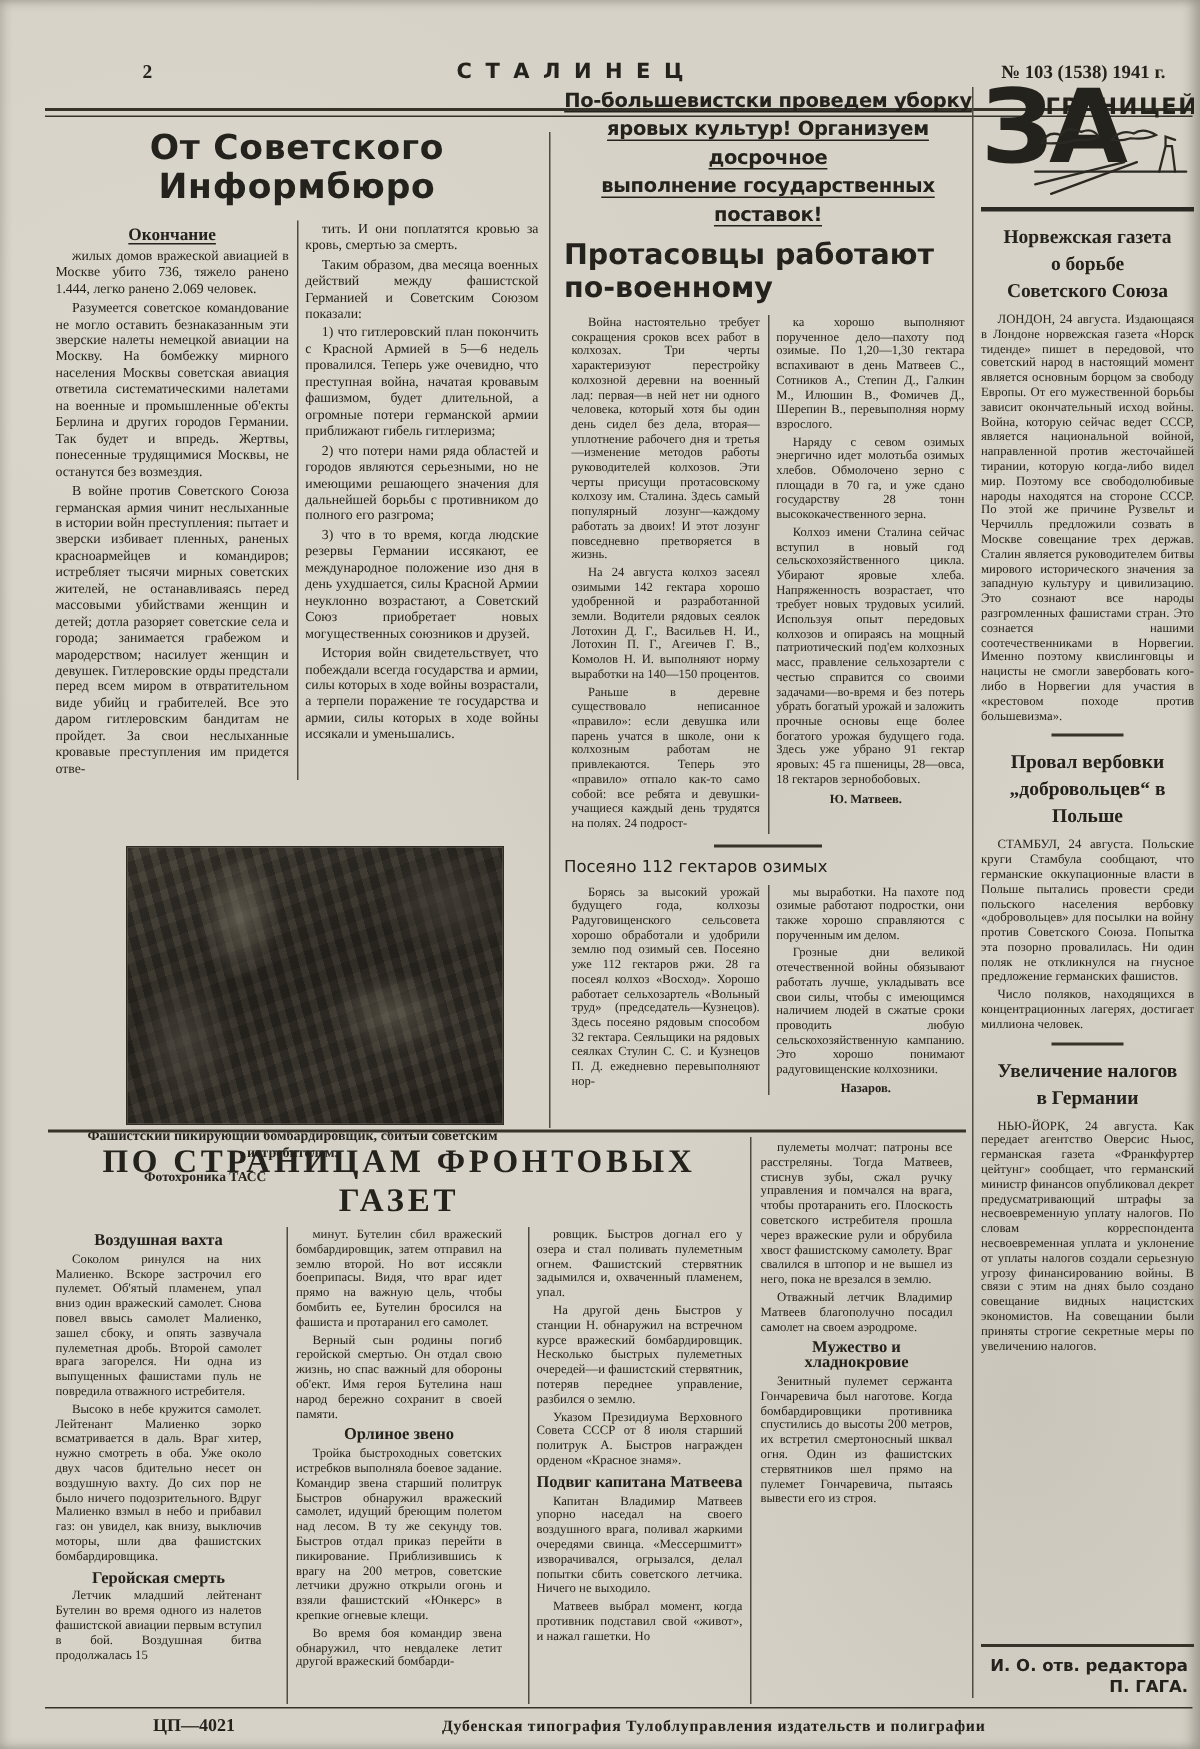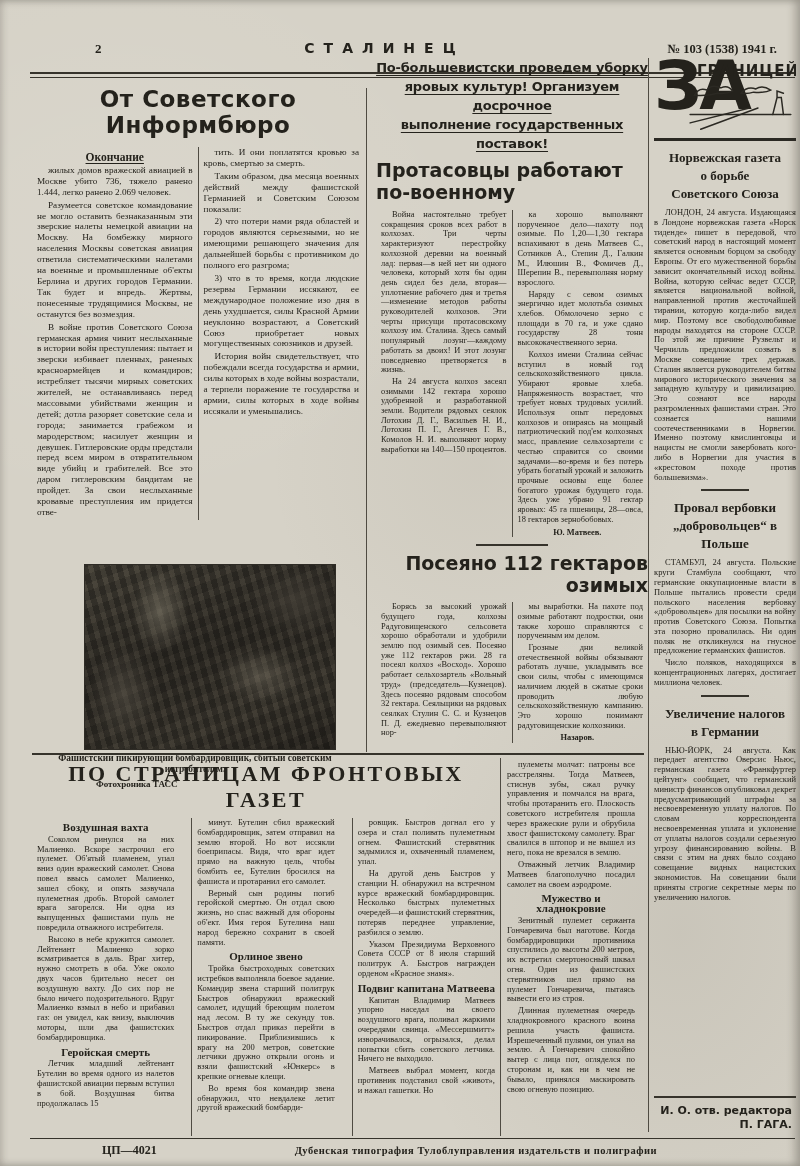--- a/index.html
+++ b/index.html
@@ -45,21 +45,21 @@
       repeating-linear-gradient(-20deg, rgba(20,19,16,.25) 0 9px, rgba(70,65,55,.15) 9px 16px),
       linear-gradient(160deg, #4a463c, #2a2722 45%, #3b372f 75%, #201d19); }
   .photo-caption { position:absolute; left:45px; top:753px; width:300px; text-align:center; font-size:9.4px; line-height:11px; font-weight:bold; }
   .photo-credit { position:absolute; left:96px; top:779px; font-size:9px; font-weight:bold; }
   
   .vrule { position:absolute; width:1px; background:#4f4b42; }
   
   .middle { position:absolute; left:376px; top:58px; width:272px; height:697px; overflow:hidden; }
   .slogan { font-family:"DejaVu Sans","Liberation Sans",sans-serif; font-weight:bold; font-size:13px; line-height:19px; text-align:center; text-decoration:underline; text-underline-offset:3px; letter-spacing:-.2px; margin-bottom:6px; }
   .middle h2 { font-family:"DejaVu Sans","Liberation Sans",sans-serif; font-weight:bold; font-size:19px; line-height:22px; margin:4px 0 7px 0; }
-  .middle h3 { font-family:"DejaVu Sans","Liberation Sans",sans-serif; font-weight:bold; font-size:19px; text-align:right; margin:4px 0 6px 0; }
+  .middle h3 { font-family:"DejaVu Sans","Liberation Sans",sans-serif; font-weight:normal; font-size:11px; text-align:left; margin:4px 0 6px 0; }
   .middle .col { font-size:8.4px; line-height:9.7px; }
   .mid-divider { width:72px; border-top:2px solid #36332b; margin:7px auto 6px auto; }
   
   .right { position:absolute; left:654px; top:56px; width:142px; height:1078px; overflow:hidden; padding-bottom:36px; box-sizing:border-box; }
   .banner { position:relative; height:82px; border-bottom:3px solid #2b2923; margin-bottom:4px; }
   .banner .za { position:absolute; left:0; top:-4px; font-family:"DejaVu Sans","Liberation Sans",sans-serif; font-weight:bold; font-size:68px; line-height:1; letter-spacing:-3px; }
   .banner .gran { position:absolute; left:43px; top:6px; font-family:"DejaVu Sans","Liberation Sans",sans-serif; font-weight:bold; font-size:15px; letter-spacing:1px; }
   .banner svg { position:absolute; left:34px; top:26px; width:106px; height:50px; }
   .banner svg path { stroke:#2b2923; stroke-width:1.4; fill:none; stroke-linecap:round; }
   .right h3 { font-weight:bold; font-size:13px; line-height:18px; text-align:center; margin:8px 0 5px 0; }
@@ -101,20 +101,21 @@
     <div class="cols2">
       <div class="col">
           <h4 class="subhead u">Окончание</h4>
           <p class="para">жилых домов вражеской авиацией в Москве убито 736, тяжело ранено 1.444, легко ранено 2.069 человек.</p>
           <p class="para">Разумеется советское командование не могло оставить безнаказанным эти зверские налеты немецкой авиации на Москву. На бомбежку мирного населения Москвы советская авиация ответила систематическими налетами на военные и промышленные об'екты Берлина и других городов Германии. Так будет и впредь. Жертвы, понесенные трудящимися Москвы, не останутся без возмездия.</p>
           <p class="para">В войне против Советского Союза германская армия чинит неслыханные в истории войн преступления: пытает и зверски избивает пленных, раненых красноармейцев и командиров; истребляет тысячи мирных советских жителей, не останавливаясь перед массовыми убийствами женщин и детей; дотла разоряет советские села и города; занимается грабежом и мародерством; насилует женщин и девушек. Гитлеровские орды предстали перед всем миром в отвратительном виде убийц и грабителей. Все это даром гитлеровским бандитам не пройдет. За свои неслыханные кровавые преступления им придется отве-</p>
         </div>
       <div class="col">
           <p class="para">тить. И они поплатятся кровью за кровь, смертью за смерть.</p>
           <p class="para">Таким образом, два месяца военных действий между фашистской Германией и Советским Союзом показали:</p>
+          <p class="para">1) что гитлеровский план покончить с Красной Армией в 5—6 недель провалился. Теперь уже очевидно, что преступная война, начатая кровавым фашизмом, будет длительной, а огромные потери германской армии приближают гибель гитлеризма;</p>
           <p class="para">2) что потери нами ряда областей и городов являются серьезными, но не имеющими решающего значения для дальнейшей борьбы с противником до полного его разгрома;</p>
           <p class="para">3) что в то время, когда людские резервы Германии иссякают, ее международное положение изо дня в день ухудшается, силы Красной Армии неуклонно возрастают, а Советский Союз приобретает новых могущественных союзников и друзей.</p>
           <p class="para">История войн свидетельствует, что побеждали всегда государства и армии, силы которых в ходе войны возрастали, а терпели поражение те государства и армии, силы которых в ходе войны иссякали и уменьшались.</p>
         </div>
     </div>
   </div>
 
   <div class="photo"></div>
   <div class="photo-caption">Фашистский пикирующий бомбардировщик, сбитый советским истребителем.</div>
   <div class="photo-credit">Фотохроника ТАСС</div>
@@ -125,20 +126,21 @@
   <div class="middle">
     <div class="slogan hl-multi">По-большевистски проведем уборку
 яровых культур! Организуем досрочное
 выполнение государственных поставок!</div>
     <h2 class="hl-multi">Протасовцы работают
 по-военному</h2>
     <div class="cols2">
       <div class="col">
           <p class="para">Война настоятельно требует сокращения сроков всех работ в колхозах. Три черты характеризуют перестройку колхозной деревни на военный лад: первая—в ней нет ни одного человека, который хотя бы один день сидел без дела, вторая—уплотнение рабочего дня и третья—изменение методов работы руководителей колхозов. Эти черты присущи протасовскому колхозу им. Сталина. Здесь самый популярный лозунг—каждому работать за двоих! И этот лозунг повседневно претворяется в жизнь.</p>
           <p class="para">На 24 августа колхоз засеял озимыми 142 гектара хорошо удобренной и разработанной земли. Водители рядовых сеялок Лотохин Д. Г., Васильев Н. И., Лотохин П. Г., Агеичев Г. В., Комолов Н. И. выполняют норму выработки на 140—150 процентов.</p>
+          <p class="para">Раньше в деревне существовало неписанное «правило»: если девушка или парень учатся в школе, они к колхозным работам не привлекаются. Теперь это «правило» отпало как-то само собой: все ребята и девушки-учащиеся каждый день трудятся на полях. 24 подрост-</p>
         </div>
       <div class="col">
           <p class="para">ка хорошо выполняют порученное дело—пахоту под озимые. По 1,20—1,30 гектара вспахивают в день Матвеев С., Сотников А., Степин Д., Галкин М., Илюшин В., Фомичев Д., Шерепин В., перевыполняя норму взрослого.</p>
           <p class="para">Наряду с севом озимых энергично идет молотьба озимых хлебов. Обмолочено зерно с площади в 70 га, и уже сдано государству 28 тонн высококачественного зерна.</p>
           <p class="para">Колхоз имени Сталина сейчас вступил в новый год сельскохозяйственного цикла. Убирают яровые хлеба. Напряженность возрастает, что требует новых трудовых усилий. Используя опыт передовых колхозов и опираясь на мощный патриотический под'ем колхозных масс, правление сельхозартели с честью справится со своими задачами—во-время и без потерь убрать богатый урожай и заложить прочные основы еще более богатого урожая будущего года. Здесь уже убрано 91 гектар яровых: 45 га пшеницы, 28—овса, 18 гектаров зернобобовых.</p>
           <p class="sig">Ю. Матвеев.</p>
         </div>
     </div>
     <div class="mid-divider"></div>
     <h3>Посеяно 112 гектаров озимых</h3>
@@ -219,21 +221,20 @@
             <p class="para">Капитан Владимир Матвеев упорно наседал на своего воздушного врага, поливал жаркими очередями свинца. «Мессершмитт» изворачивался, огрызался, делал попытки сбить советского летчика. Ничего не выходило.</p>
             <p class="para">Матвеев выбрал момент, когда противник подставил свой «живот», и нажал гашетки. Но</p>
           </div>
       </div>
     </div>
     <div class="col col4">
         <p class="para">пулеметы молчат: патроны все расстреляны. Тогда Матвеев, стиснув зубы, сжал ручку управления и помчался на врага, чтобы протаранить его. Плоскость советского истребителя прошла через вражеские рули и обрубила хвост фашистскому самолету. Враг свалился в штопор и не вышел из него, пока не врезался в землю.</p>
         <p class="para">Отважный летчик Владимир Матвеев благополучно посадил самолет на своем аэродроме.</p>
         <h4 class="subhead">Мужество и хладнокровие</h4>
         <p class="para">Зенитный пулемет сержанта Гончаревича был наготове. Когда бомбардировщики противника спустились до высоты 200 метров, их встретил смертоносный шквал огня. Один из фашистских стервятников шел прямо на пулемет Гончаревича, пытаясь вывести его из строя.</p>
-        <p class="para">Длинная пулеметная очередь хладнокровного красного воина решила участь фашиста. Изрешеченный пулями, он упал на землю. А Гончаревич спокойно вытер с лица пот, огляделся по сторонам и, как ни в чем не бывало, принялся маскировать свою огневую позицию.</p>
       </div>
   </div>
 
   <div class="footer-rule"></div>
   <div class="footer">
     <span class="f-left">ЦП—4021</span>
     <span class="f-center">Дубенская типография Тулоблуправления издательств и полиграфии</span>
   </div>
 
 </div>

